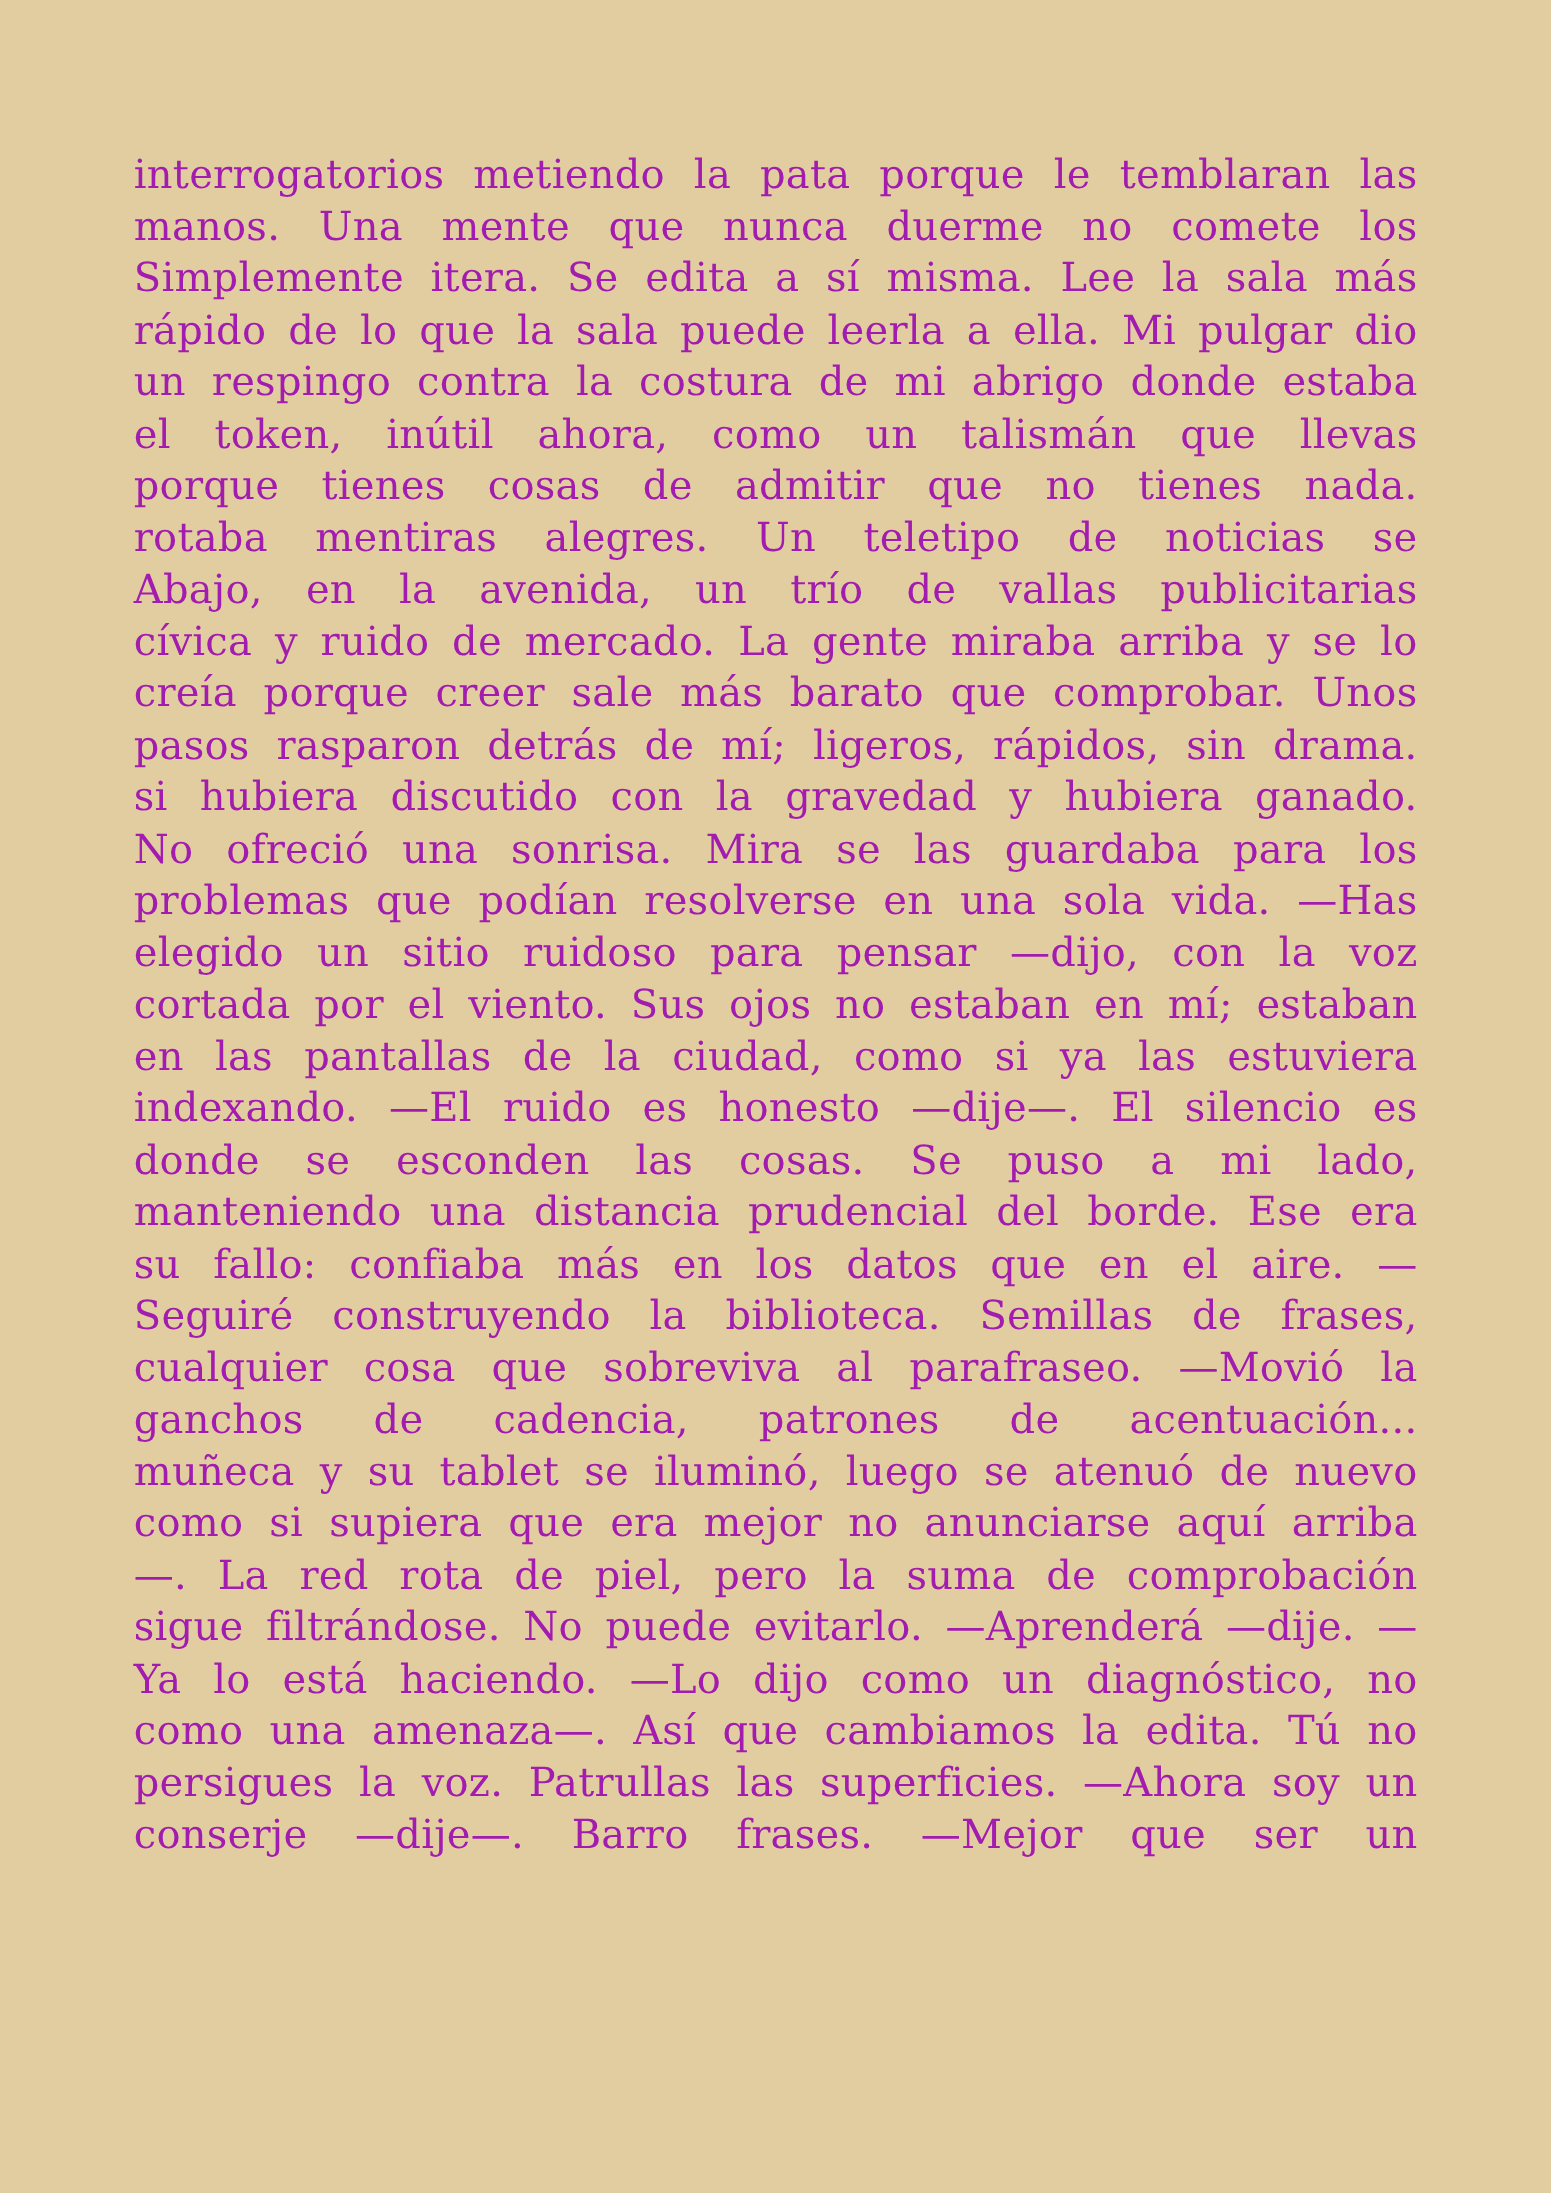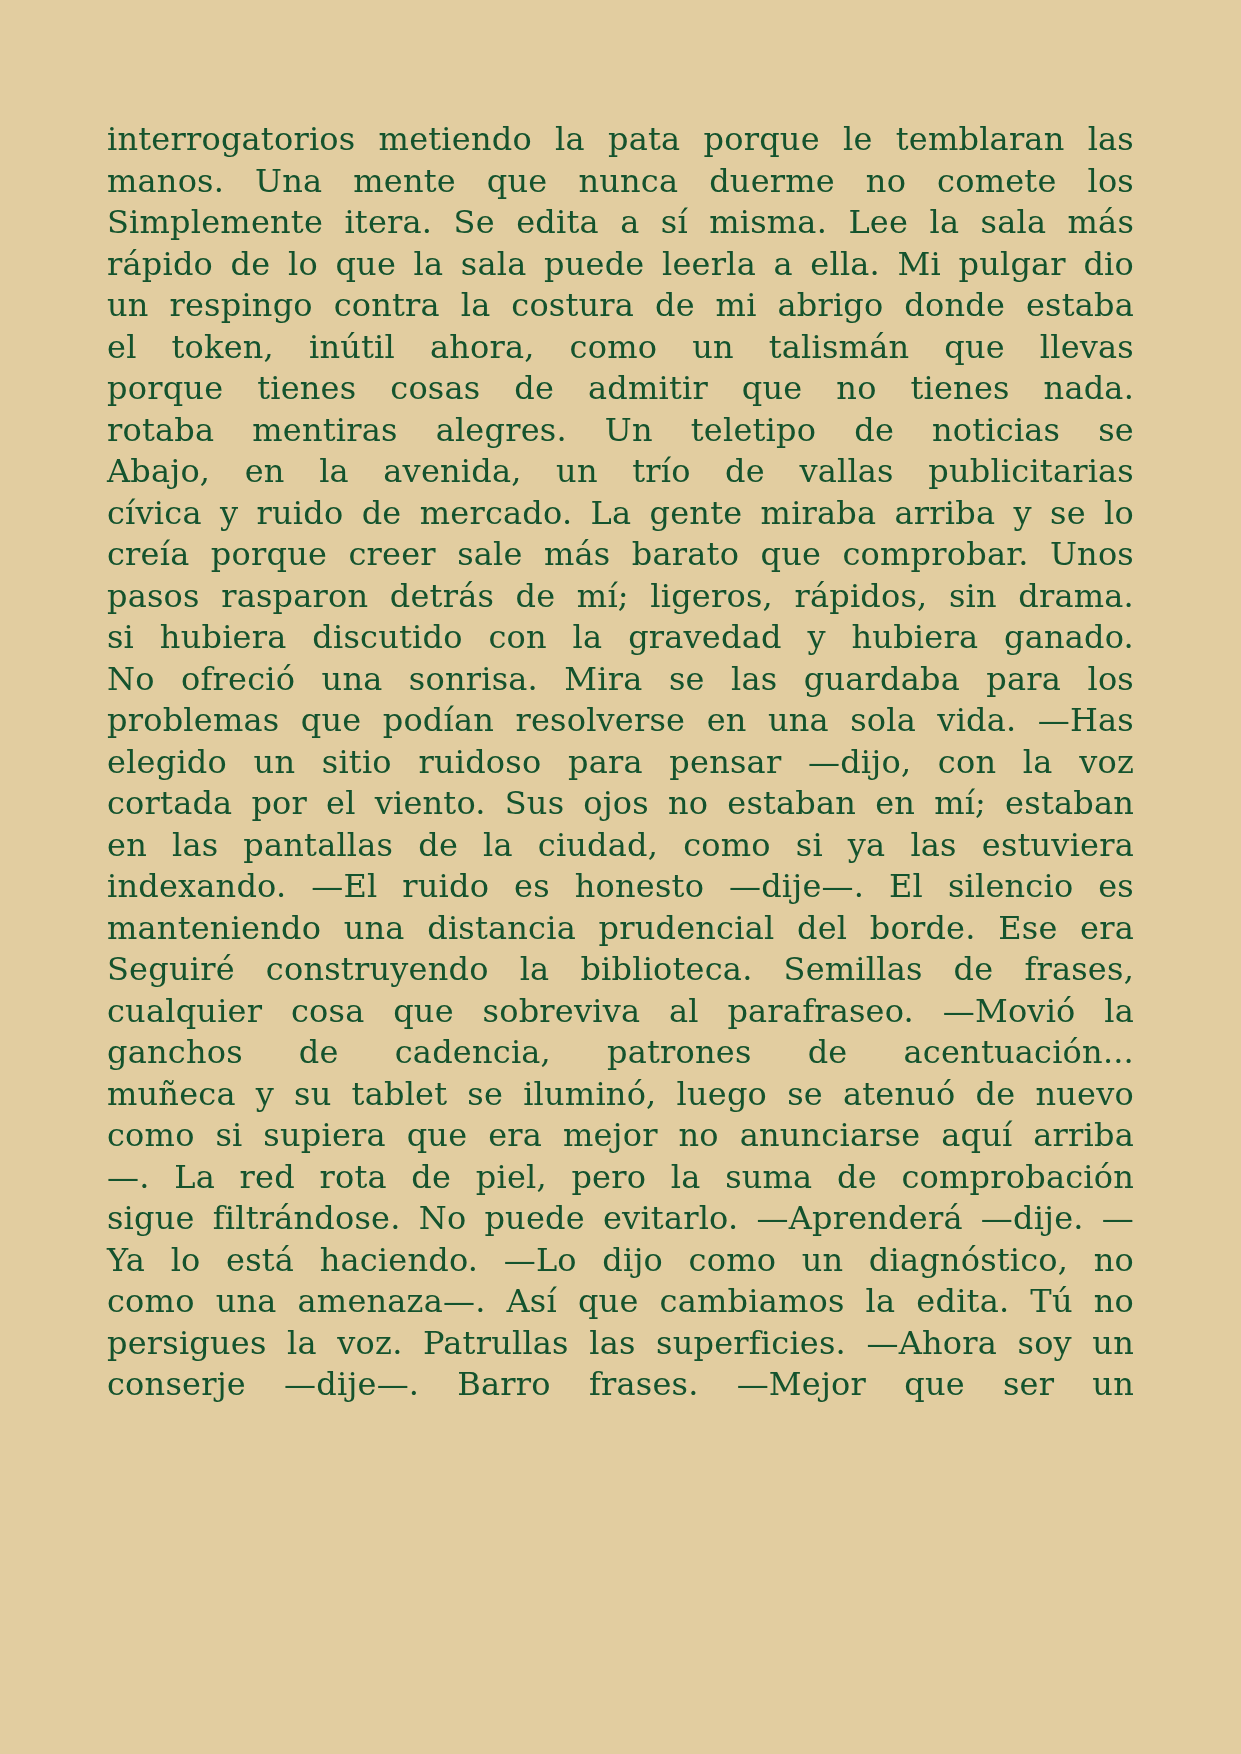--- a/index.html
+++ b/index.html
@@ -35,41 +35,43 @@
     -moz-text-align-last: justify;
     white-space: normal;
     height: 41.5px;
     overflow: visible;
   }
 </style>
 </head>
 <body style="background: rgb(226, 205, 160);">
 
 <div class="page">
-  <div class="text-block" style="color: #14532d;">
+  <div class="text-block" style="color: #a21caf;">
       <div class="line">interrogatorios metiendo la pata porque le temblaran las</div>
       <div class="line">manos. Una mente que nunca duerme no comete los</div>
       <div class="line">Simplemente itera. Se edita a sí misma. Lee la sala más</div>
       <div class="line">rápido de lo que la sala puede leerla a ella. Mi pulgar dio</div>
       <div class="line">un respingo contra la costura de mi abrigo donde estaba</div>
       <div class="line">el token, inútil ahora, como un talismán que llevas</div>
       <div class="line">porque tienes cosas de admitir que no tienes nada.</div>
       <div class="line">rotaba mentiras alegres. Un teletipo de noticias se</div>
       <div class="line">Abajo, en la avenida, un trío de vallas publicitarias</div>
       <div class="line">cívica y ruido de mercado. La gente miraba arriba y se lo</div>
       <div class="line">creía porque creer sale más barato que comprobar. Unos</div>
       <div class="line">pasos rasparon detrás de mí; ligeros, rápidos, sin drama.</div>
       <div class="line">si hubiera discutido con la gravedad y hubiera ganado.</div>
       <div class="line">No ofreció una sonrisa. Mira se las guardaba para los</div>
       <div class="line">problemas que podían resolverse en una sola vida. —Has</div>
       <div class="line">elegido un sitio ruidoso para pensar —dijo, con la voz</div>
       <div class="line">cortada por el viento. Sus ojos no estaban en mí; estaban</div>
       <div class="line">en las pantallas de la ciudad, como si ya las estuviera</div>
       <div class="line">indexando. —El ruido es honesto —dije—. El silencio es</div>
+      <div class="line">donde se esconden las cosas. Se puso a mi lado,</div>
       <div class="line">manteniendo una distancia prudencial del borde. Ese era</div>
+      <div class="line">su fallo: confiaba más en los datos que en el aire. —</div>
       <div class="line">Seguiré construyendo la biblioteca. Semillas de frases,</div>
       <div class="line">cualquier cosa que sobreviva al parafraseo. —Movió la</div>
       <div class="line">ganchos de cadencia, patrones de acentuación...</div>
       <div class="line">muñeca y su tablet se iluminó, luego se atenuó de nuevo</div>
       <div class="line">como si supiera que era mejor no anunciarse aquí arriba</div>
       <div class="line">—. La red rota de piel, pero la suma de comprobación</div>
       <div class="line">sigue filtrándose. No puede evitarlo. —Aprenderá —dije. —</div>
       <div class="line">Ya lo está haciendo. —Lo dijo como un diagnóstico, no</div>
       <div class="line">como una amenaza—. Así que cambiamos la edita. Tú no</div>
       <div class="line">persigues la voz. Patrullas las superficies. —Ahora soy un</div>

